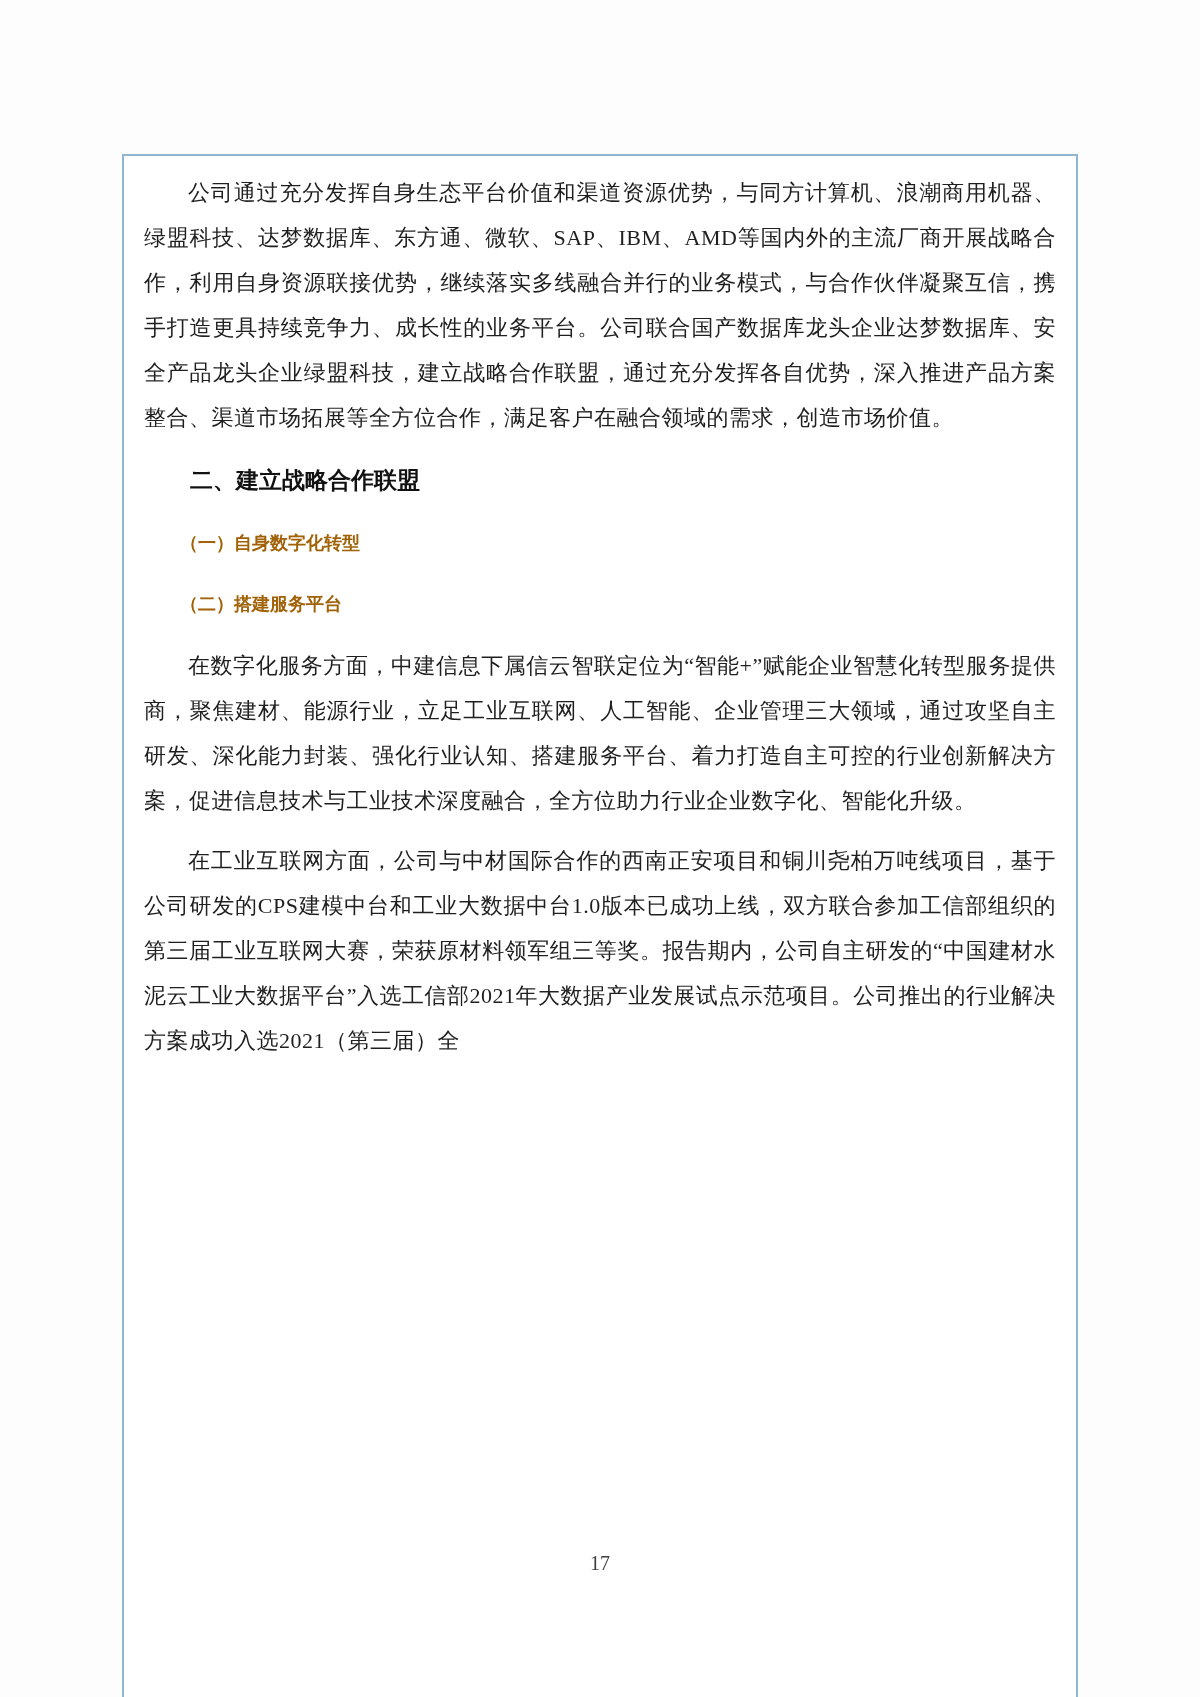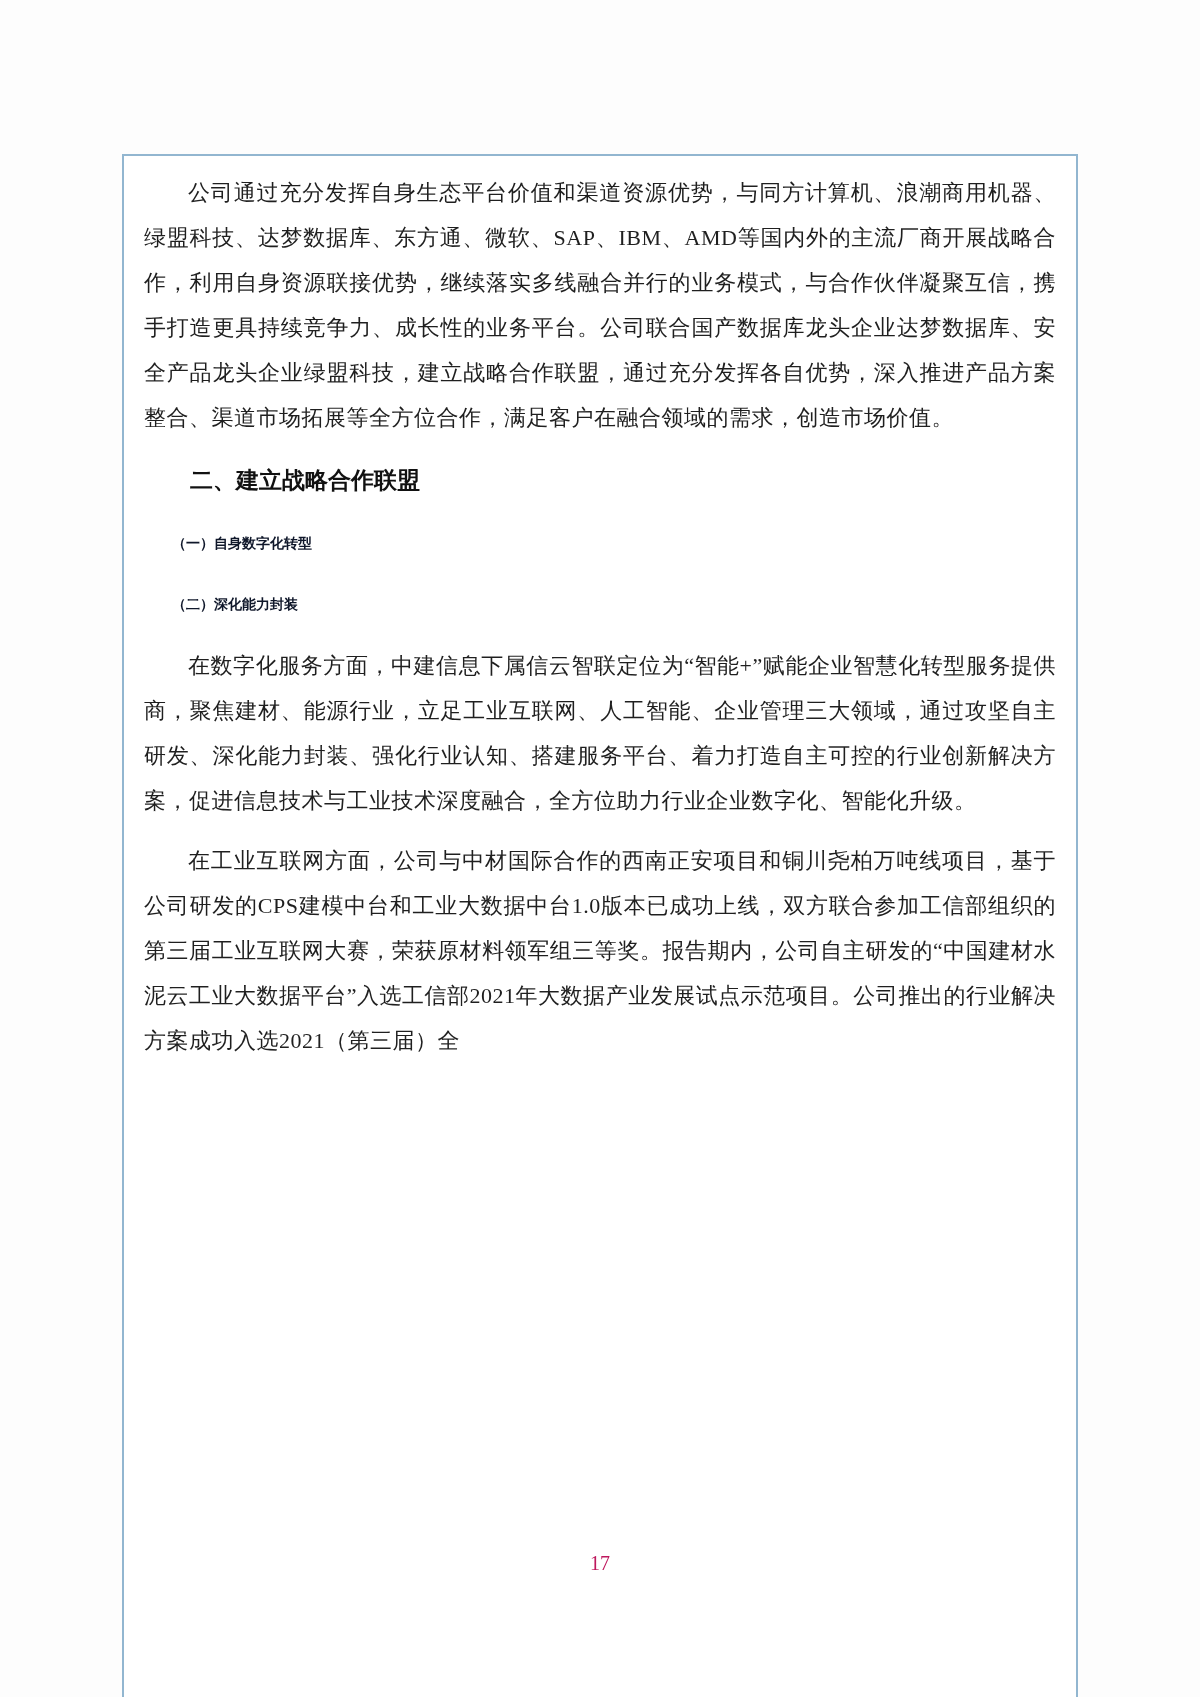--- a/index.html
+++ b/index.html
@@ -40,50 +40,50 @@
     font-weight: bold;
     font-size: 23px;
     line-height: 45px;
     text-indent: 2em;
     color: #111111;
     margin: 18px 0 18px 0;
   }
   .heading-sub {
     font-family: "Liberation Sans", "DejaVu Sans", sans-serif;
     font-weight: bold;
-    font-size: 14px;
+    font-size: 18px;
     line-height: 45px;
     text-indent: 2em;
-    color: #0f172a;
+    color: #a16207;
     margin: 0 0 16px 0;
   }
   .page-number {
     position: absolute;
     top: 1552px;
     left: 0;
     width: 100%;
     text-align: center;
     font-size: 20px;
-    color: #be185d;
+    color: #404040;
   }
 </style>
 </head>
 <body>
 
 <div class="page-frame">
 
   <p class="para">公司通过充分发挥自身生态平台价值和渠道资源优势，与同方计算机、浪潮商用机器、绿盟科技、达梦数据库、东方通、微软、SAP、IBM、AMD等国内外的主流厂商开展战略合作，利用自身资源联接优势，继续落实多线融合并行的业务模式，与合作伙伴凝聚互信，携手打造更具持续竞争力、成长性的业务平台。公司联合国产数据库龙头企业达梦数据库、安全产品龙头企业绿盟科技，建立战略合作联盟，通过充分发挥各自优势，深入推进产品方案整合、渠道市场拓展等全方位合作，满足客户在融合领域的需求，创造市场价值。</p>
 
   <h2 class="heading-sec">二、建立战略合作联盟</h2>
 
   <h3 class="heading-sub">（一）自身数字化转型</h3>
 
 
 
-  <h3 class="heading-sub">（二）深化能力封装</h3>
+  <h3 class="heading-sub">（二）搭建服务平台</h3>
 
   <p class="para">在数字化服务方面，中建信息下属信云智联定位为“智能+”赋能企业智慧化转型服务提供商，聚焦建材、能源行业，立足工业互联网、人工智能、企业管理三大领域，通过攻坚自主研发、深化能力封装、强化行业认知、搭建服务平台、着力打造自主可控的行业创新解决方案，促进信息技术与工业技术深度融合，全方位助力行业企业数字化、智能化升级。</p>
 
   <p class="para">在工业互联网方面，公司与中材国际合作的西南正安项目和铜川尧柏万吨线项目，基于公司研发的CPS建模中台和工业大数据中台1.0版本已成功上线，双方联合参加工信部组织的第三届工业互联网大赛，荣获原材料领军组三等奖。报告期内，公司自主研发的“中国建材水泥云工业大数据平台”入选工信部2021年大数据产业发展试点示范项目。公司推出的行业解决方案成功入选2021（第三届）全</p>
 
 </div>
 
 <div class="page-number">17</div>
 
 </body></html>

